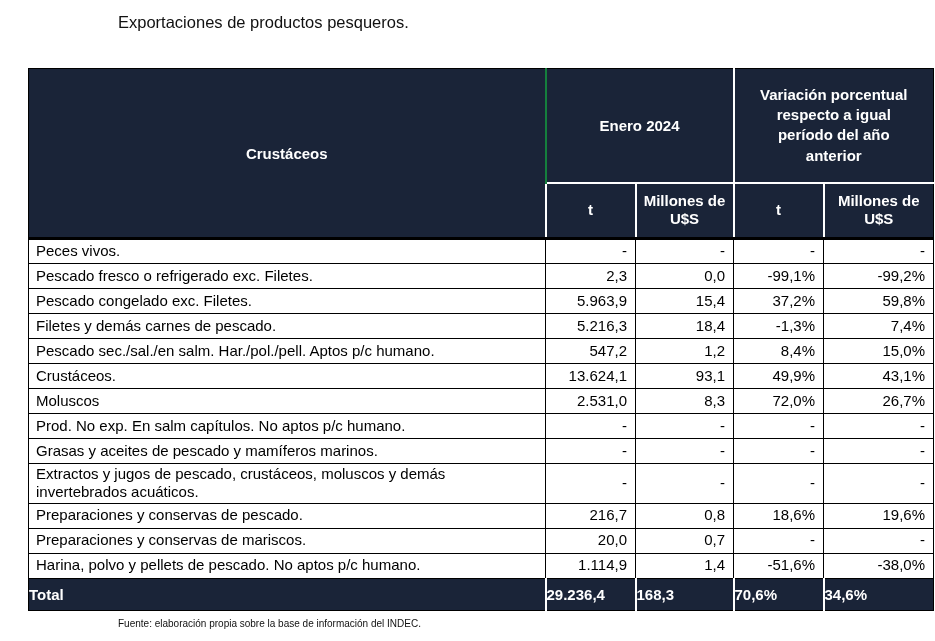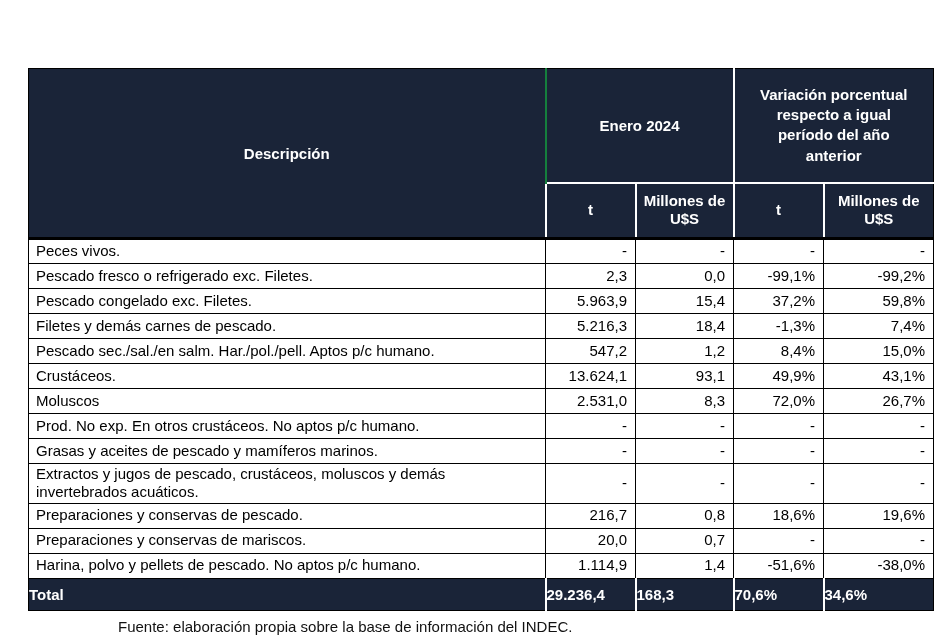--- a/index.html
+++ b/index.html
@@ -68,41 +68,42 @@
     font-weight: bold;
     height: 32px;
     border: 1px solid #000000;
   }
   tr.total-row td + td { border-left: 2px solid #ffffff; }
 
   .doc-footer {
     position: absolute;
     left: 118px;
     top: 618px;
-    font-size: 15px;
+    font-size: 10px;
     color: #111111;
   }
 </style>
 </head>
 <body>
 
 <div class="page">
 
+  <div class="doc-title">Exportaciones de productos pesqueros.</div>
 
   <table class="export-table">
     <colgroup>
       <col style="width:517px">
       <col style="width:90px">
       <col style="width:98px">
       <col style="width:90px">
       <col style="width:110px">
     </colgroup>
     <thead>
       <tr>
-        <th class="h-desc" rowspan="2">Descripción</th>
+        <th class="h-desc" rowspan="2">Crustáceos</th>
         <th class="h-enero" colspan="2">Enero 2024</th>
         <th class="h-var" colspan="2">Variación porcentual respecto a igual período del año anterior</th>
       </tr>
       <tr class="sub-row">
         <th class="sub-t1">t</th>
         <th class="sub-m1">Millones de U$S</th>
         <th class="sub-t2">t</th>
         <th class="sub-m2">Millones de U$S</th>
       </tr>
     </thead>
@@ -150,21 +151,21 @@
           <td class="num-cell">43,1%</td>
         </tr>
         <tr>
           <td class="desc-cell">Moluscos</td>
           <td class="num-cell">2.531,0</td>
           <td class="num-cell">8,3</td>
           <td class="num-cell">72,0%</td>
           <td class="num-cell">26,7%</td>
         </tr>
         <tr>
-          <td class="desc-cell">Prod. No exp. En otros crustáceos. No aptos p/c humano.</td>
+          <td class="desc-cell">Prod. No exp. En salm capítulos. No aptos p/c humano.</td>
           <td class="num-cell">-</td>
           <td class="num-cell">-</td>
           <td class="num-cell">-</td>
           <td class="num-cell">-</td>
         </tr>
         <tr>
           <td class="desc-cell">Grasas y aceites de pescado y mamíferos marinos.</td>
           <td class="num-cell">-</td>
           <td class="num-cell">-</td>
           <td class="num-cell">-</td>

